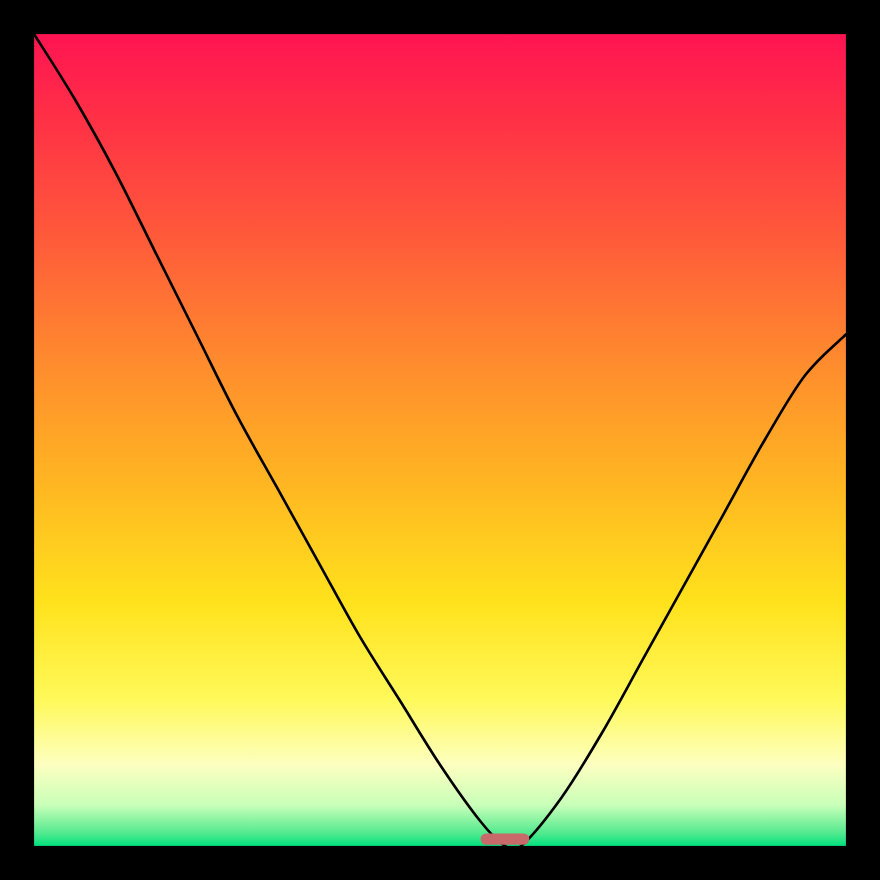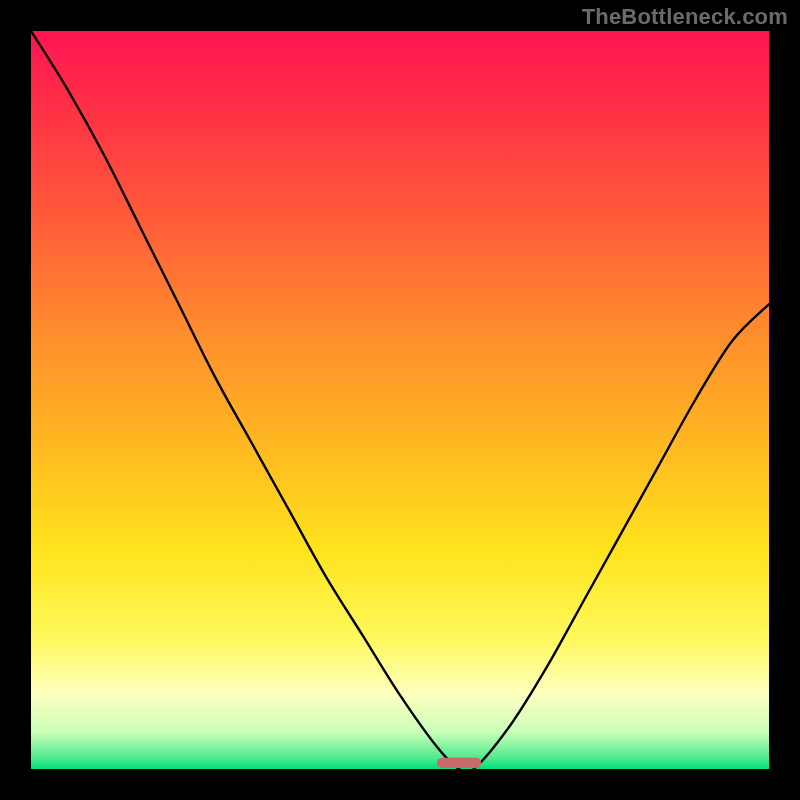--- a/index.html
+++ b/index.html
@@ -66,21 +66,20 @@
   .marker {
     fill: #c86a6a;
     stroke: none;
   }
 </style>
 </head>
 <body>
 
 <div class="frame">
 
-  <div class="watermark">TheBottleneck.com</div>
 
   <div class="plot">
     <div class="gradient"></div>
 
     <svg class="curve" viewBox="0 0 738 738" preserveAspectRatio="none">
       <path fill="none" stroke="#000000" stroke-width="2.4" stroke-linecap="round" d="M 0 0 C 6.1499999999999995 9.839999999999995, 24.6 38.12999999999995, 36.9 59.039999999999964 C 49.199999999999996 79.94999999999997, 61.49999999999999 102.09000000000003, 73.8 125.46000000000004 C 86.1 148.83000000000004, 98.4 174.66, 110.7 199.26 C 123 223.85999999999999, 135.29999999999998 248.46, 147.6 273.06 C 159.9 297.65999999999997, 172.2 323.48999999999995, 184.5 346.85999999999996 C 196.8 370.22999999999996, 209.1 391.14, 221.4 413.28 C 233.70000000000002 435.41999999999996, 246 457.56, 258.3 479.7 C 270.6 501.84, 282.9 525.21, 295.2 546.12 C 307.5 567.03, 319.8 585.48, 332.1 605.16 C 344.40000000000003 624.8399999999999, 356.7 645.75, 369 664.2 C 381.3 682.6500000000001, 396.06000000000006 703.5600000000001, 405.90000000000003 715.86 C 415.74 728.16, 421.89 734.31, 428.03999999999996 738 C 434.18999999999994 741.69, 434.19 745.38, 442.8 738 C 451.41 730.62, 467.4 710.94, 479.7 693.72 C 492 676.5, 504.3 655.5899999999999, 516.6 634.68 C 528.9 613.77, 541.2 590.4, 553.5 568.26 C 565.8 546.12, 578.1 523.98, 590.4 501.84000000000003 C 602.6999999999999 479.70000000000005, 615 457.56, 627.3 435.42 C 639.5999999999999 413.28000000000003, 651.9000000000001 389.90999999999997, 664.2 369 C 676.5 348.09000000000003, 688.8000000000001 325.95000000000005, 701.1 309.96000000000004 C 713.4 293.97, 731.85 279.21000000000004, 738 273.06"></path>
       <rect class="marker" rx="5" ry="5" x="405.9" y="726.668" width="44.28" height="10.331999999999999" fill="#c86a6a"></rect>
     </svg>
   </div>
 

